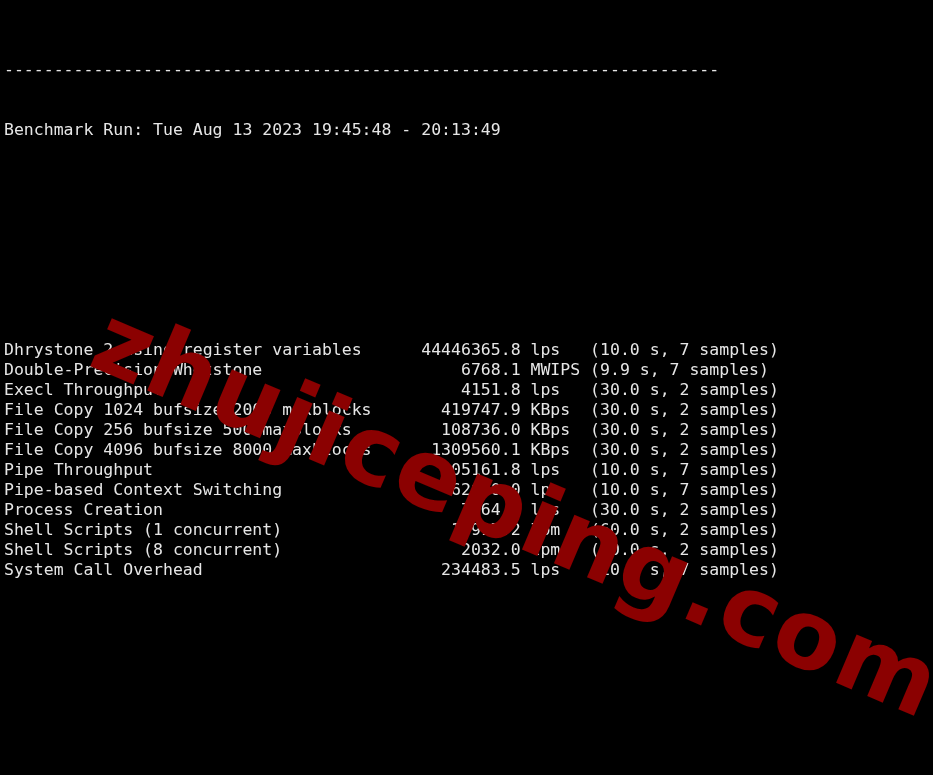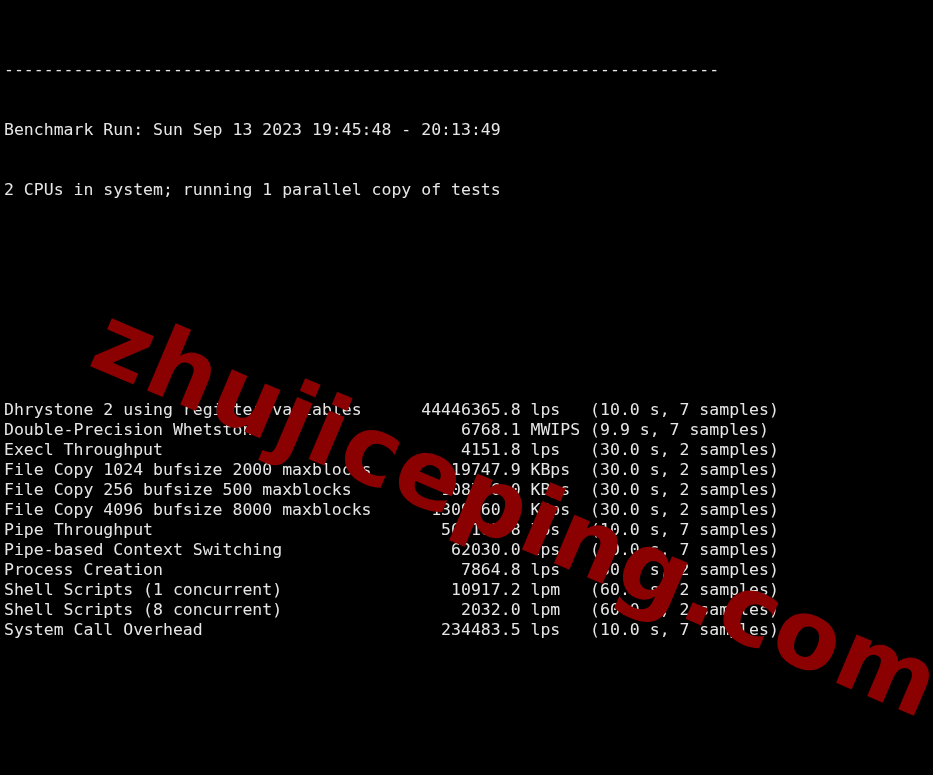--- a/index.html
+++ b/index.html
@@ -57,22 +57,21 @@
 </head>
 <body>
 
 <div id="terminal">
 
   <div id="watermark">zhujiceping.com</div>
 
   <div id="console">
 
     <span class="line">------------------------------------------------------------------------</span>
-    <span class="line">Benchmark Run: Sun Sep 13 2023 19:45:48 - 20:13:49</span>
-    <span class="line">2 CPUs in system; running 1 parallel copy of tests</span>
+    <span class="line">Benchmark Run: Tue Aug 13 2023 19:45:48 - 20:13:49</span>
 
     <span class="blank"> </span>
     <span class="blank"> </span>
 
     <span id="raw-results"><span class="line">Dhrystone 2 using register variables      44446365.8 lps   (10.0 s, 7 samples)</span><span class="line">Double-Precision Whetstone                    6768.1 MWIPS (9.9 s, 7 samples)</span><span class="line">Execl Throughput                              4151.8 lps   (30.0 s, 2 samples)</span><span class="line">File Copy 1024 bufsize 2000 maxblocks       419747.9 KBps  (30.0 s, 2 samples)</span><span class="line">File Copy 256 bufsize 500 maxblocks         108736.0 KBps  (30.0 s, 2 samples)</span><span class="line">File Copy 4096 bufsize 8000 maxblocks      1309560.1 KBps  (30.0 s, 2 samples)</span><span class="line">Pipe Throughput                             505161.8 lps   (10.0 s, 7 samples)</span><span class="line">Pipe-based Context Switching                 62030.0 lps   (10.0 s, 7 samples)</span><span class="line">Process Creation                              7864.8 lps   (30.0 s, 2 samples)</span><span class="line">Shell Scripts (1 concurrent)                 10917.2 lpm   (60.0 s, 2 samples)</span><span class="line">Shell Scripts (8 concurrent)                  2032.0 lpm   (60.0 s, 2 samples)</span><span class="line">System Call Overhead                        234483.5 lps   (10.0 s, 7 samples)</span></span>
 
     <span class="blank"> </span>
     <span class="blank"> </span>
 
     

